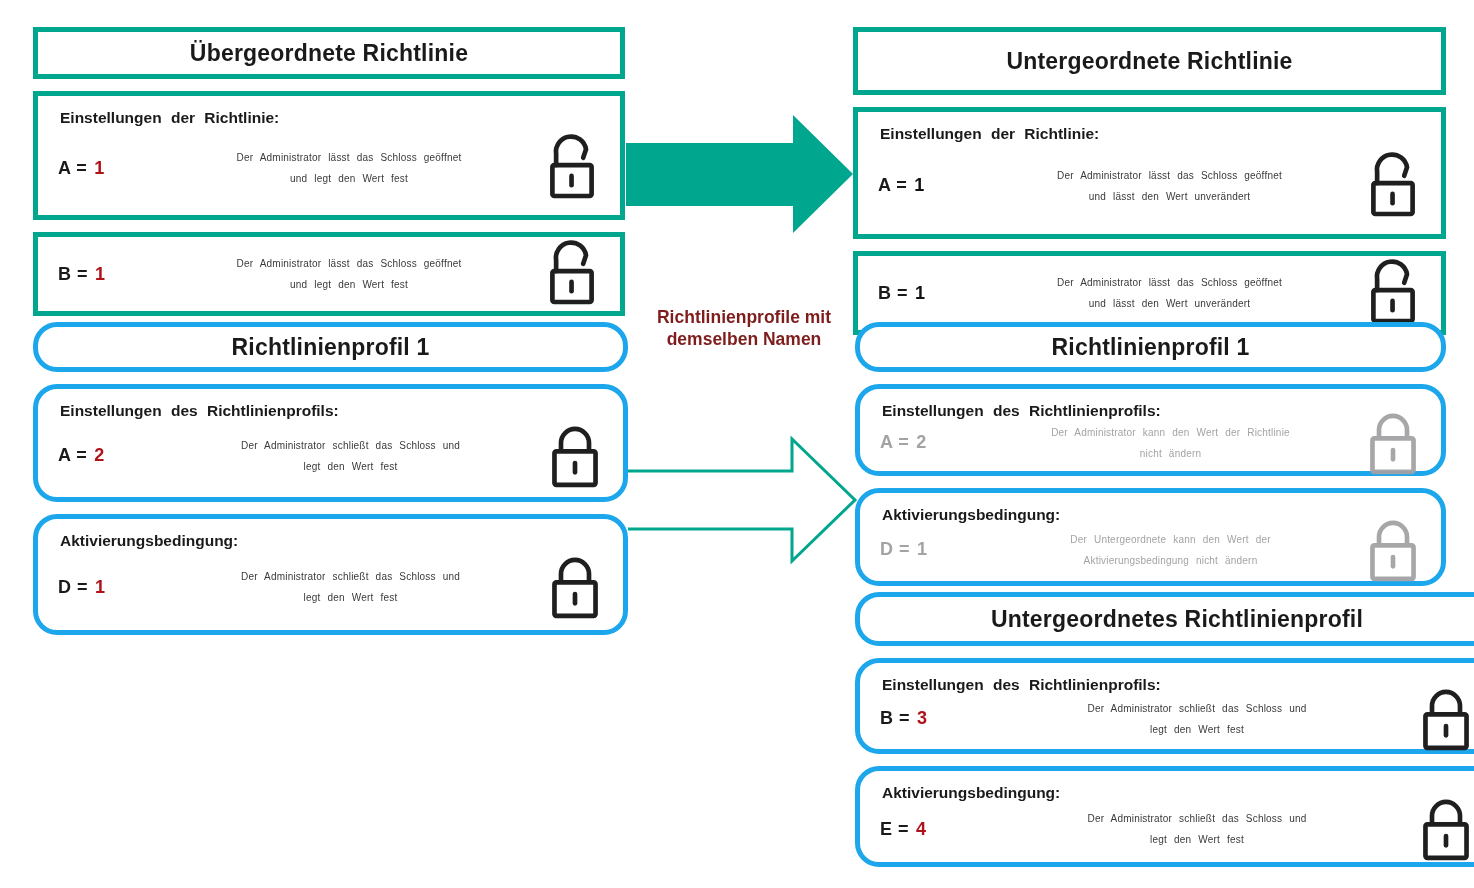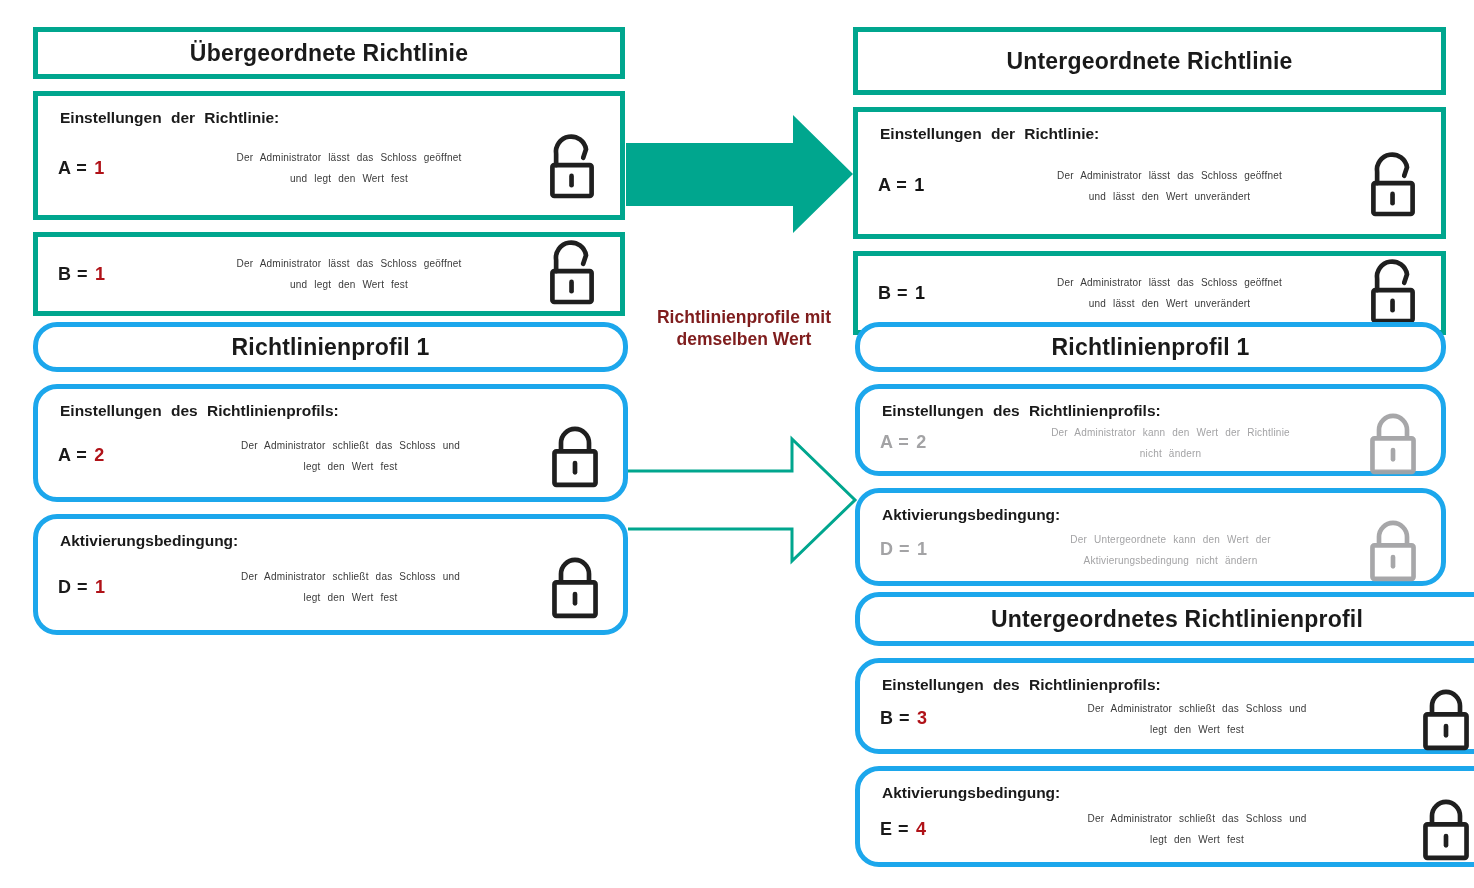--- a/index.html
+++ b/index.html
@@ -40,21 +40,21 @@
 
 <div class="canvas">
 
   <svg class="arrow-layer" viewBox="0 0 1474 888">
     <polygon points="626,143 793,143 793,115 853,174 793,233 793,206 626,206" style="fill:var(--teal);"></polygon>
     <path d="M628,471 L792,471 L792,439 L855,500 L792,561 L792,529 L628,529" style="fill:#ffffff;stroke:var(--teal);stroke-width:3;stroke-linejoin:miter;"></path>
   </svg>
 
   <div class="connector-label">
     <span>Richtlinienprofile mit</span>
-    <span>demselben Wert</span>
+    <span>demselben Namen</span>
   </div>
 
   <div class="box green" style="left:33px;top:27px;width:592px;">
     <div class="cell title-cell" style="height:52px;">
         <span>Übergeordnete Richtlinie</span>
       </div>
     <div class="cell content-cell" style="height:129px;">
       <div class="heading">Einstellungen der Richtlinie:</div>
       <div class="row">
         <div class="val"><span>A =</span><span class="num red">1</span></div>

